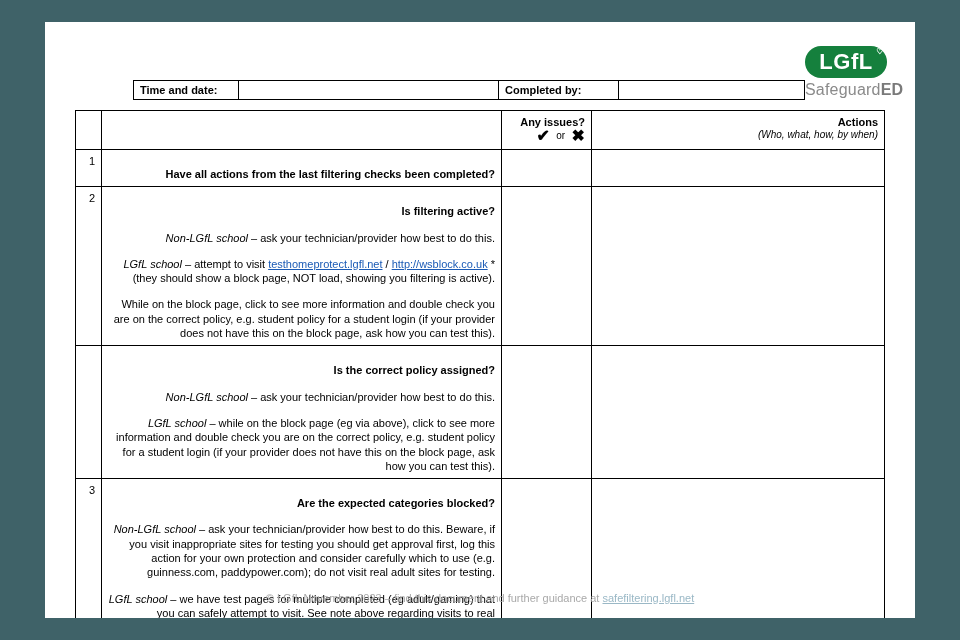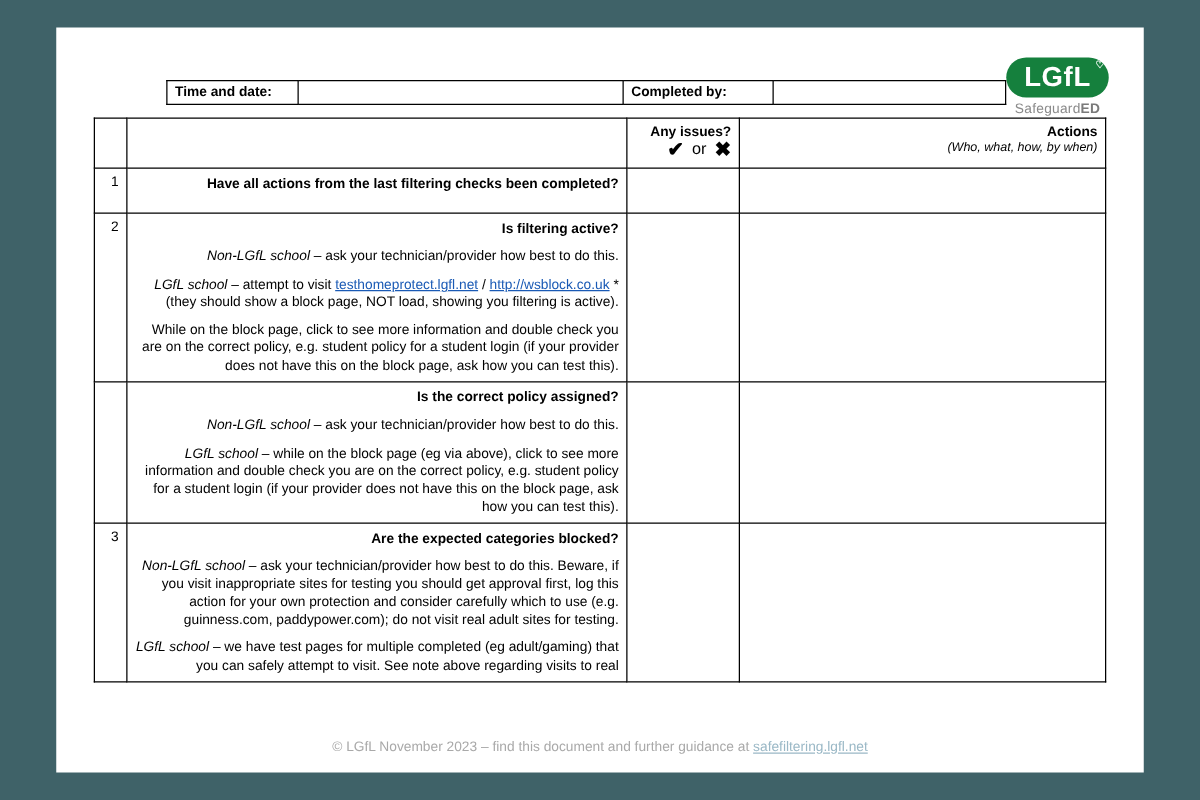--- a/index.html
+++ b/index.html
@@ -39,31 +39,31 @@
     position: relative;
     font-family: Arial, Helvetica, sans-serif;
   }
   .logo-heart {
     position: absolute;
     top: 1px; right: 3px;
     font-size: 8px;
     color: #fff;
   }
   .logo-sub {
-    font-size: 11px;
+    font-size: 16px;
     color: #8a8a8a;
     margin-top: 3px;
     letter-spacing: 0.2px;
   }
   .logo-sub .ed { font-weight: 700; color: #7a7a7a; }
   table { border-collapse: collapse; }
   td, th { border: 1px solid #000; vertical-align: top; }
   .meta-table {
     margin-left: 58px;
-    margin-top: 16px;
+    margin-top: 32px;
     font-size: 11px;
     table-layout: fixed;
     width: 672px;
   }
   .meta-table td { padding: 3px 6px; }
   .meta-label { font-weight: 700; }
   .meta-note { font-style: italic; font-weight: 400; }
   .main-table {
     margin-top: 10px;
     width: 810px;
@@ -75,22 +75,22 @@
   .col-q { width: 400px; }
   .col-issues { width: 90px; text-align: center; }
   .col-actions { text-align: center; }
   .hdr { font-weight: 700; }
   .actions-sub { font-style: italic; font-weight: 400; font-size: 10px; margin-top: 16px; }
   .issues-icons {
     font-size: 16px;
     font-weight: 700;
     line-height: 1;
   }
-  .issues-icons .or { font-size: 13px; font-weight: 400; vertical-align: 2px; margin: 0 2px; }
-  .q-block p { margin: 0 0 8px 0; line-height: 1.3; }
+  .issues-icons .or { font-size: 10px; font-weight: 400; vertical-align: 2px; margin: 0 2px; }
+  .q-block p { margin: 12px 0 8px 0; line-height: 1.3; }
   .q-block p:last-child { margin-bottom: 0; }
   .q-title { font-weight: 700; }
   .em { font-style: italic; }
   a.link { color: #1a5ab5; text-decoration: underline; }
   .footer {
     position: absolute;
     bottom: 14px;
     left: 0; right: 0;
     text-align: center;
     font-size: 11px;

